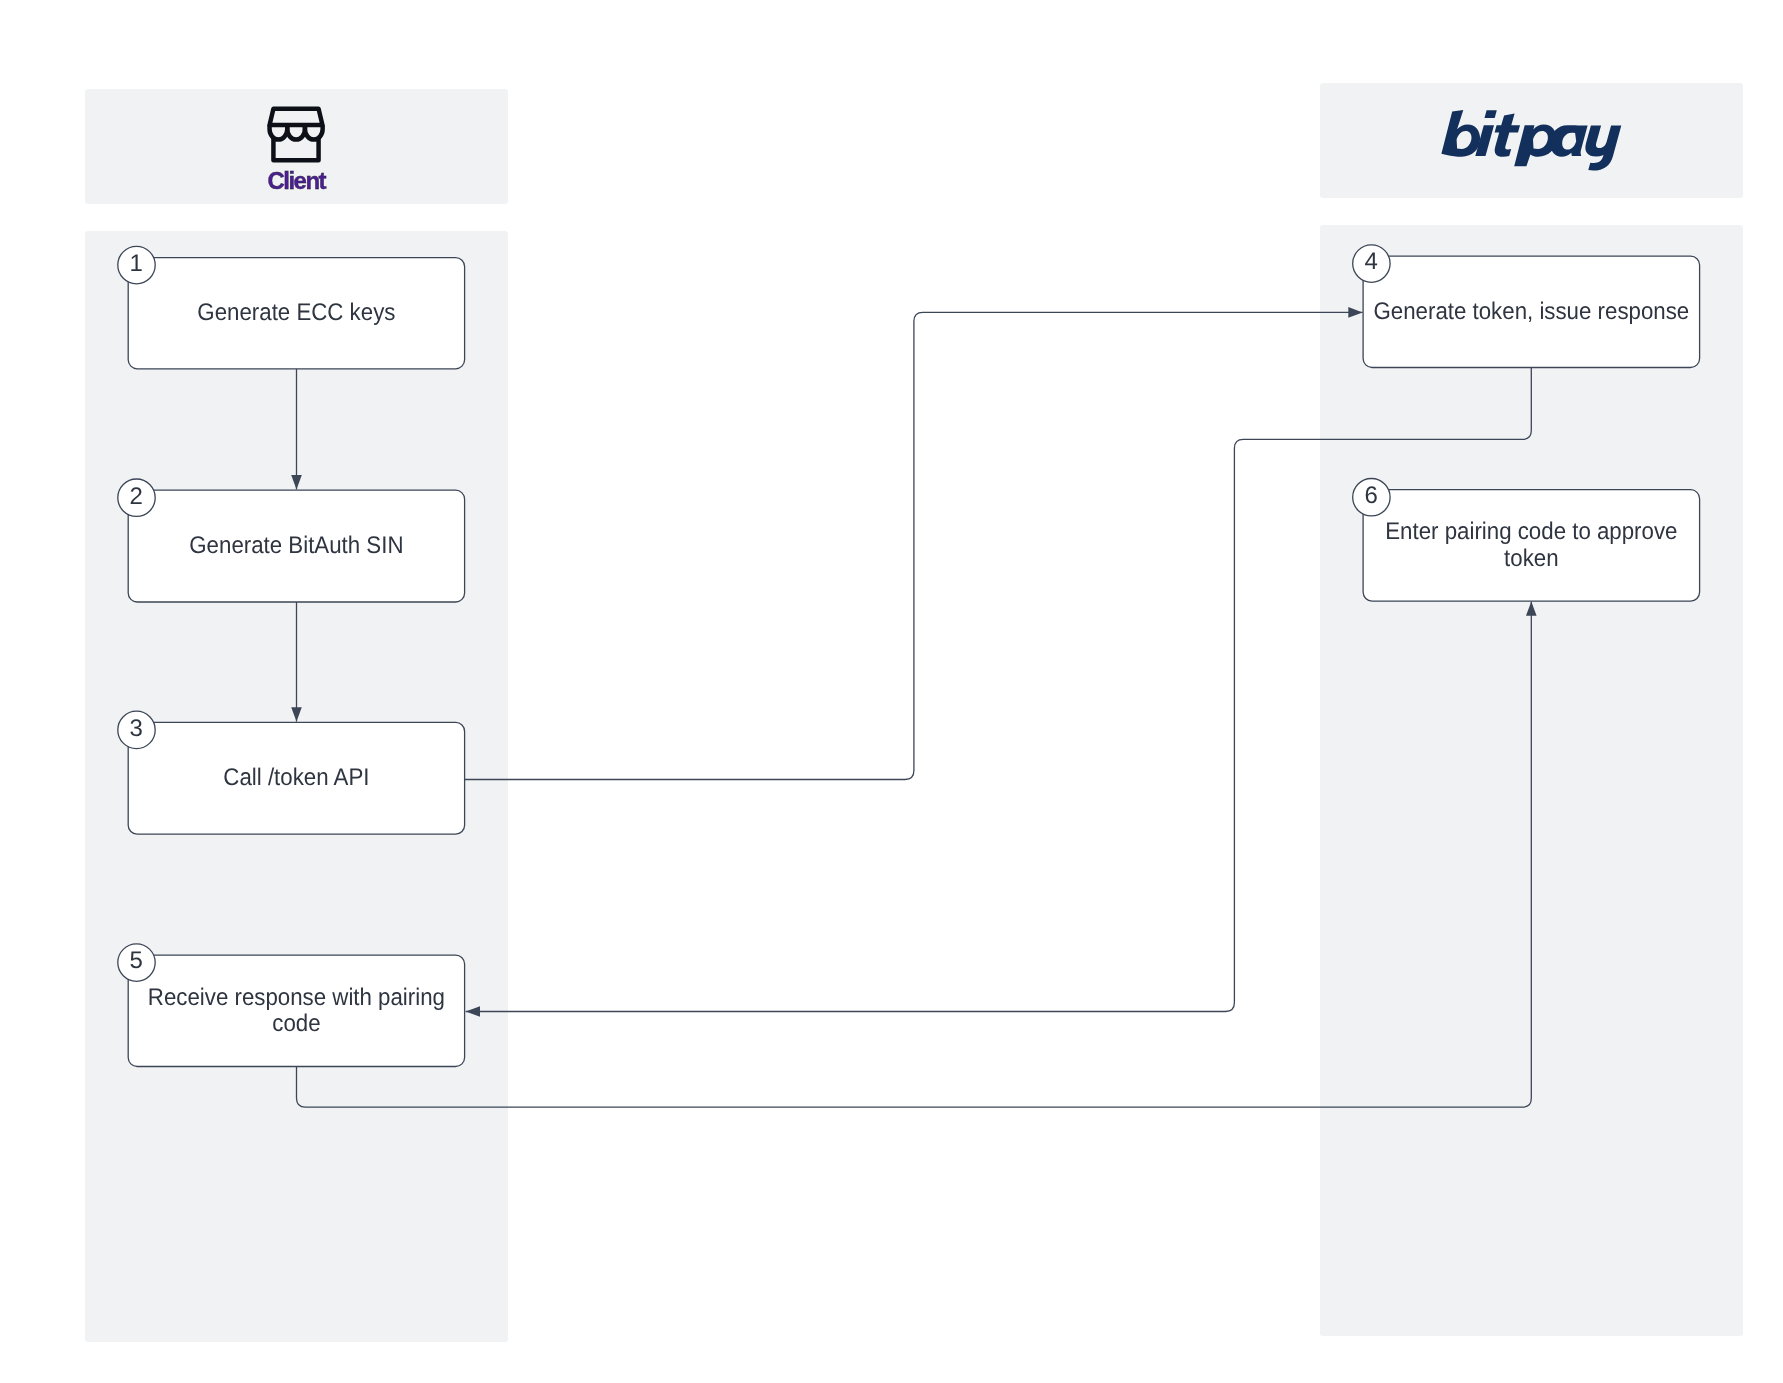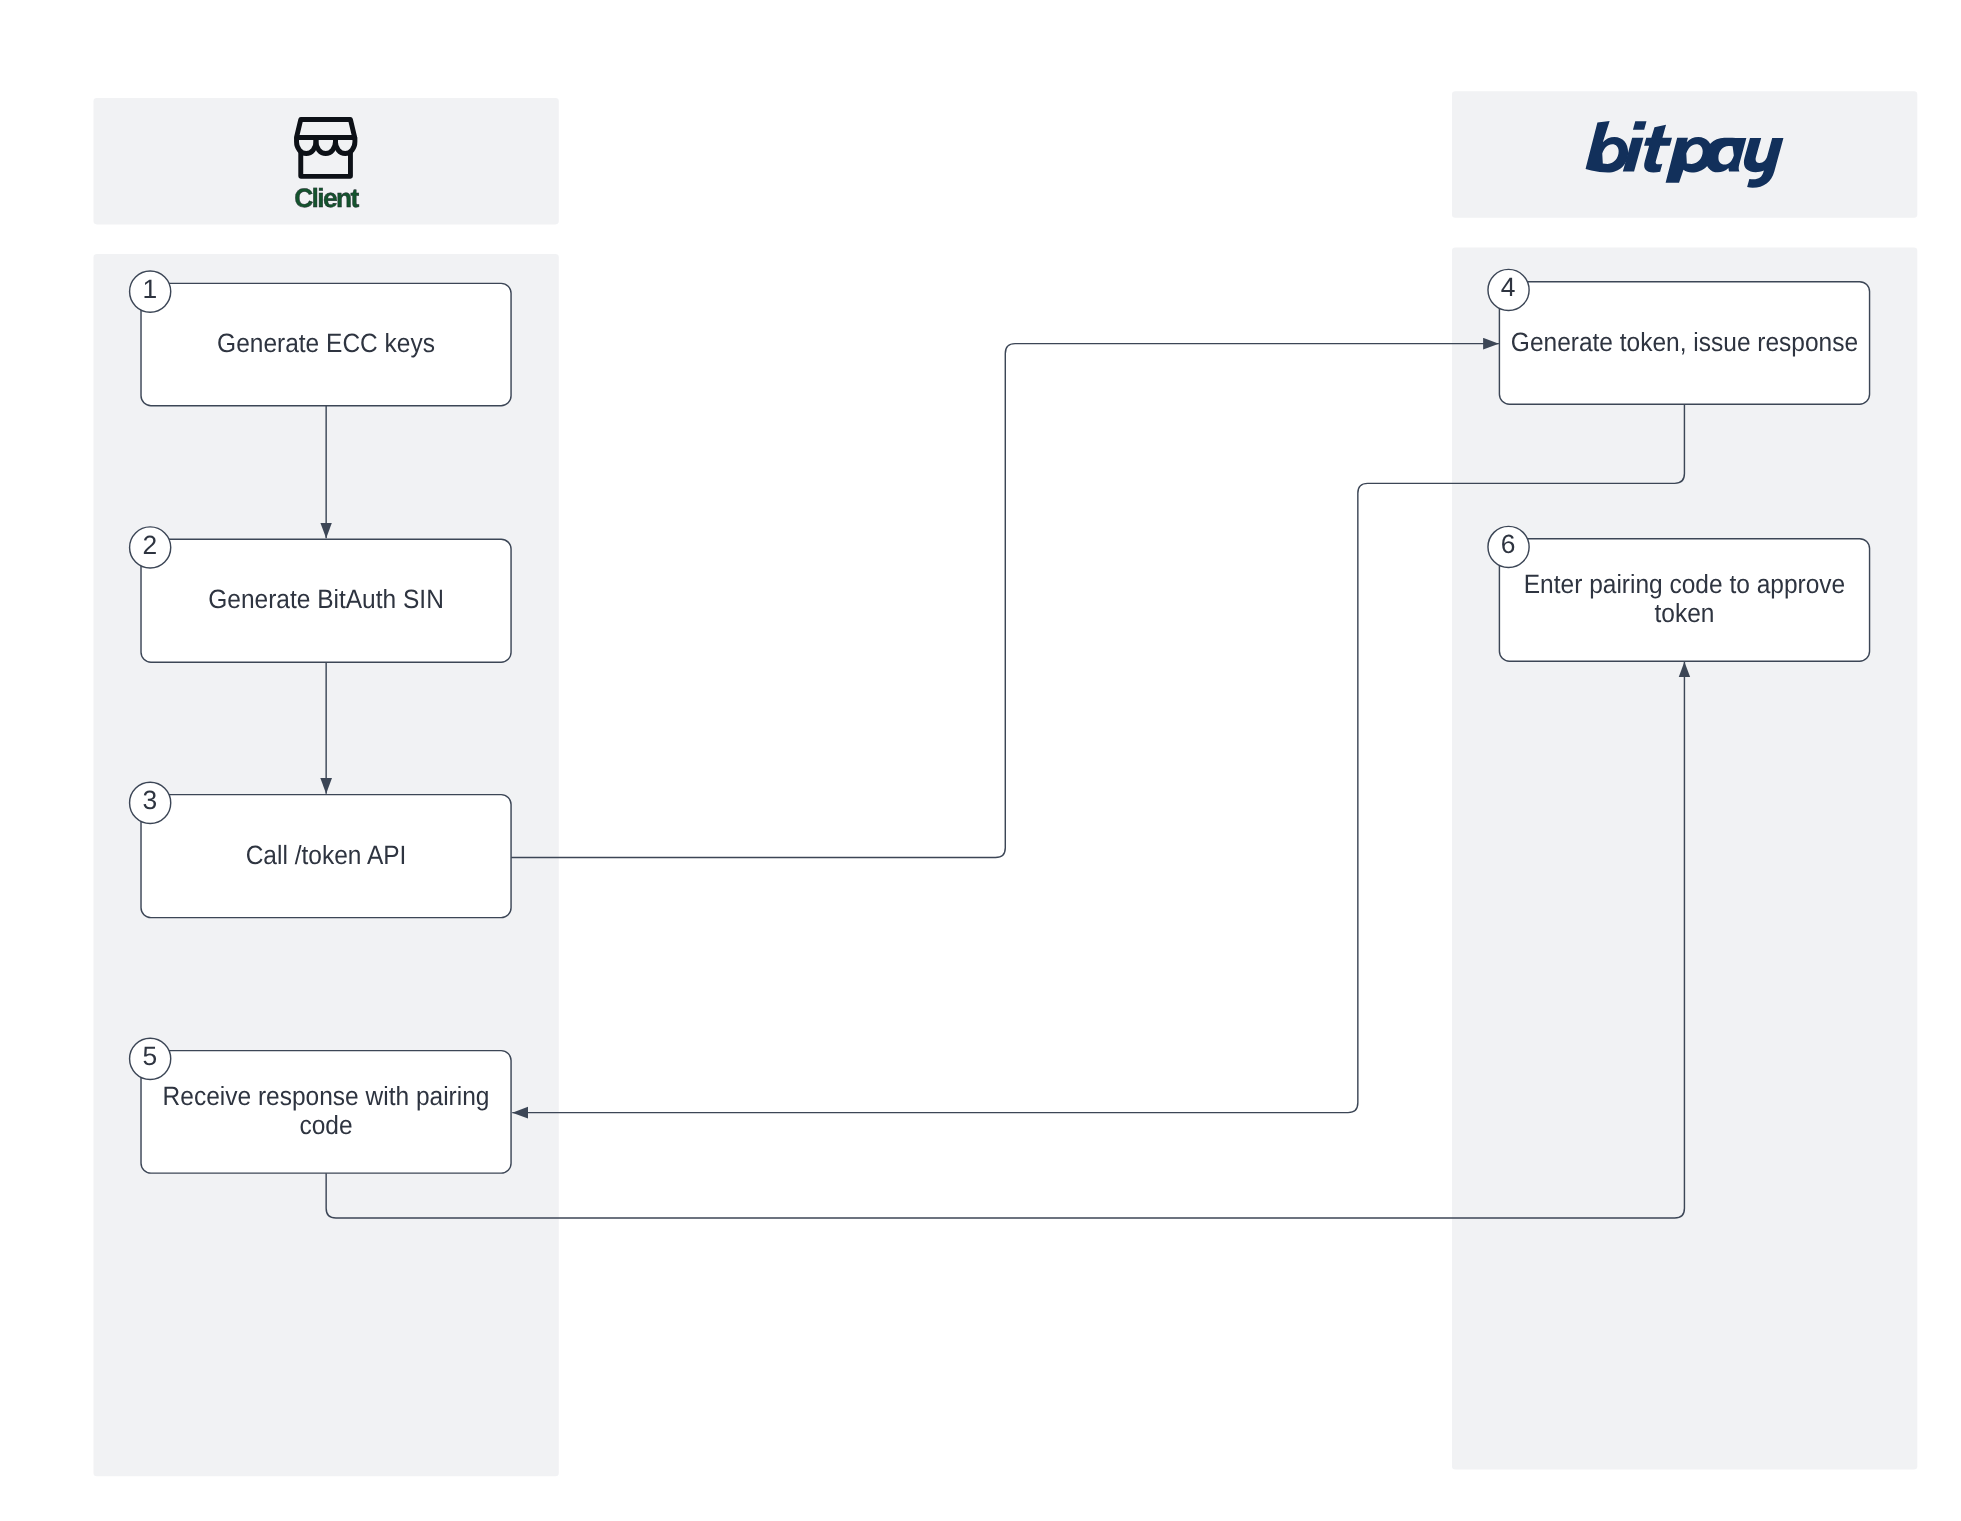--- a/index.html
+++ b/index.html
@@ -1,21 +1,21 @@
 <!DOCTYPE html>
 <html><head>
 <meta charset="utf-8">
 <style>
   html,body{margin:0;padding:0;background:#ffffff;}
   body{width:1783px;height:1383px;overflow:hidden;
        font-family:"Liberation Sans",sans-serif;
        -webkit-font-smoothing:antialiased;}
   #stage{position:relative;width:1783px;height:1383px;background:#ffffff;}
   .lane{position:absolute;background:#f1f2f4;border-radius:3px;}
-  .laneTitle{position:absolute;text-align:center;font-weight:bold;color:#14532d;
+  .laneTitle{position:absolute;text-align:center;font-weight:bold;color:#4c1d95;
               -webkit-text-stroke:0.38px #21262e;}
   svg.layer{position:absolute;left:0;top:0;width:1783px;height:1383px;}
   .nodeText{font-size:24px;fill:#2e3440;font-family:"Liberation Sans",sans-serif;}
   svg text{ -webkit-font-smoothing:antialiased; text-rendering:geometricPrecision; }
   .badgeText{font-size:24px;fill:#2e3440;font-family:"Liberation Sans",sans-serif;}
 </style>
 </head>
 <body>
 
 <div id="stage">

